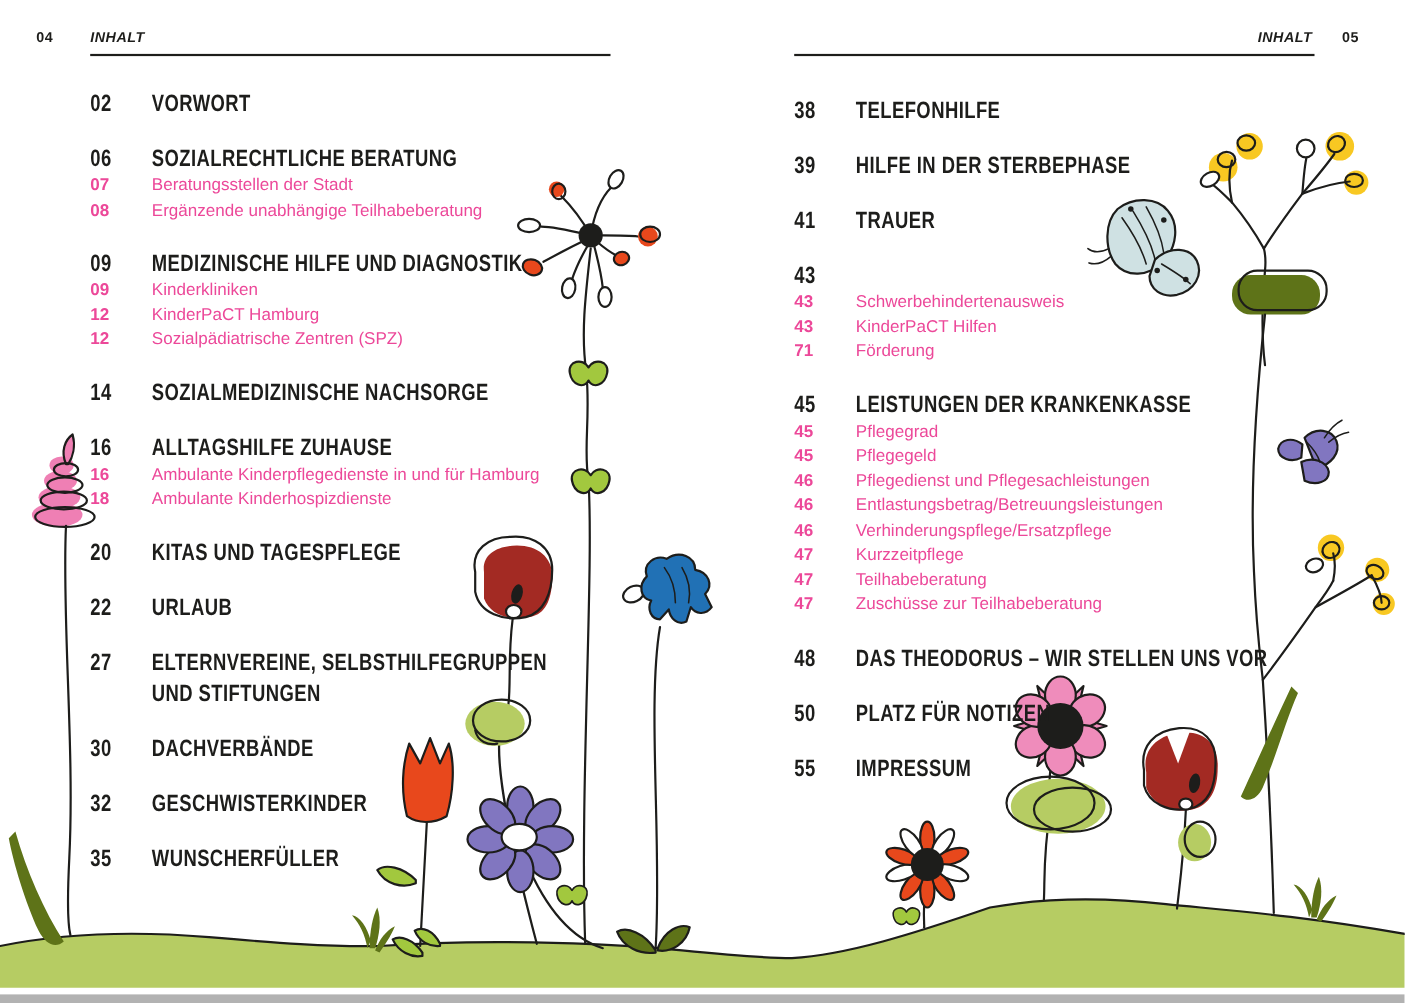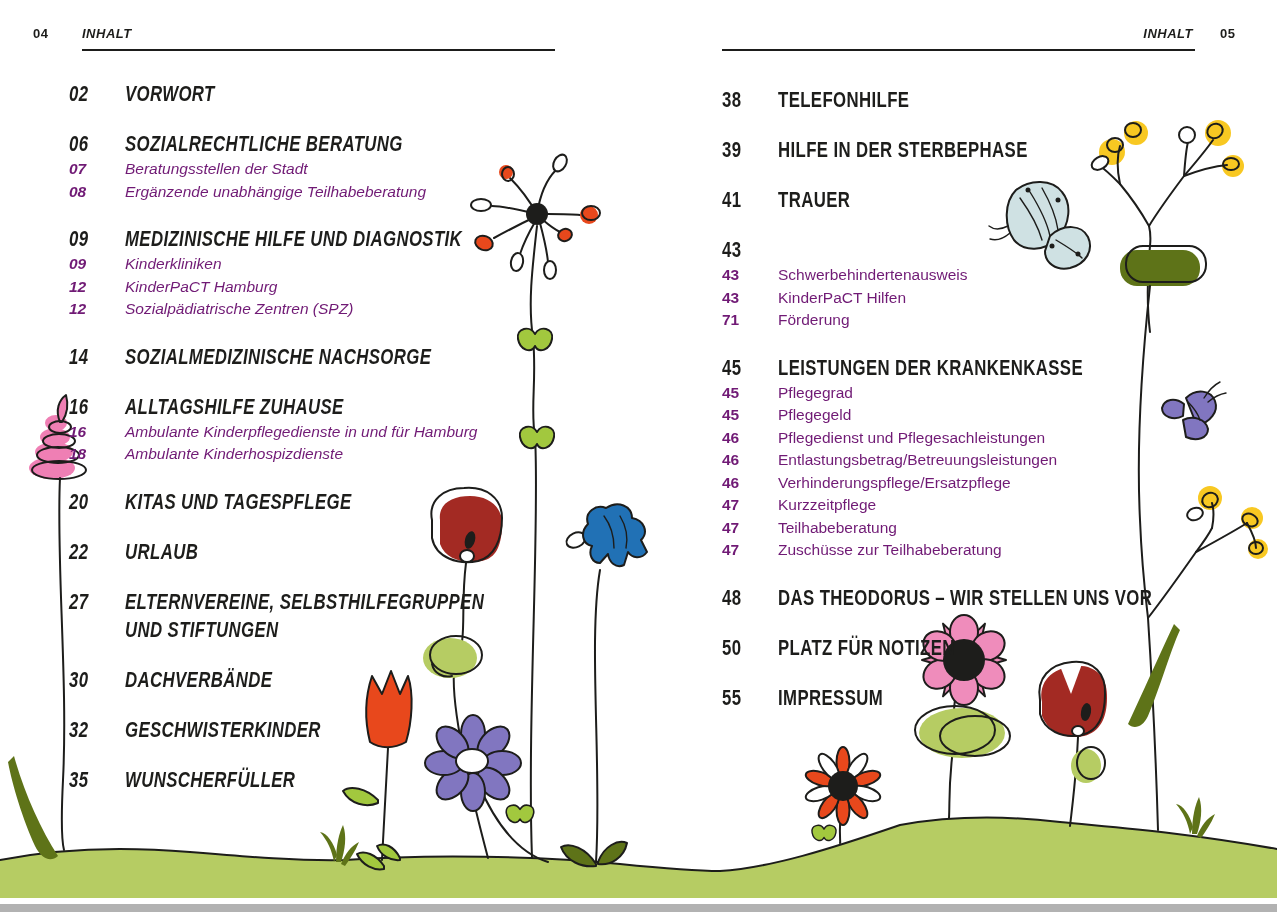--- a/index.html
+++ b/index.html
@@ -25,34 +25,34 @@
   .hdr-left{left:33px;}
   .hdr-left .hdr-title{position:absolute;left:49px;top:0;}
   .hdr-right{left:722px;width:473px;}
   .hdr-right .hdr-title{position:absolute;right:2px;top:0;}
   .hdr-right .pgnum{position:absolute;left:498px;top:0;}
   .rule{position:absolute;height:2px;background:var(--ink);z-index:2;}
   .rule-left{left:82px;top:49px;width:473px;}
   .rule-right{left:722px;top:49px;width:473px;}
 
   .toc{position:absolute;z-index:1;width:500px;}
-  .toc-left{left:69px;top:80px;font-style:italic;}
+  .toc-left{left:82px;top:80px;}
   .toc-right{left:722px;top:86px;}
   .row{display:flex;align-items:flex-start;}
   .row.h{margin-top:22px;}
   .row.h:first-child{margin-top:0;}
   .numcell{flex:0 0 56px;width:56px;}
   .labelcell{flex:1;white-space:nowrap;}
   .hand{
     display:inline-block;
     font-weight:700;font-size:21.5px;line-height:28px;letter-spacing:.5px;
     transform:scaleX(.78);transform-origin:0 60%;
     white-space:nowrap;
   }
-  .row.sub{font-size:15.5px;line-height:22.5px;color:#701a75;}
+  .row.sub{font-size:15.5px;line-height:22.5px;color:#ec4899;}
   .row.sub .numcell{font-weight:700;}
 </style>
 </head>
 <body>
 
 <svg viewBox="0 0 1277 912" width="1277" height="912" aria-hidden="true">
   <defs>
     <path id="leafheart" d="M0,-7 C-5,-16 -19,-13 -17,-2 C-15,9 -4,13 0,5 C4,13 15,9 17,-2 C19,-13 5,-16 0,-7 Z"></path>
     <g id="tuft">
       <path d="M0,0 C-2,-12 -7,-22 -14,-30 C-7,-29 0,-19 3,-7 Z"></path>

